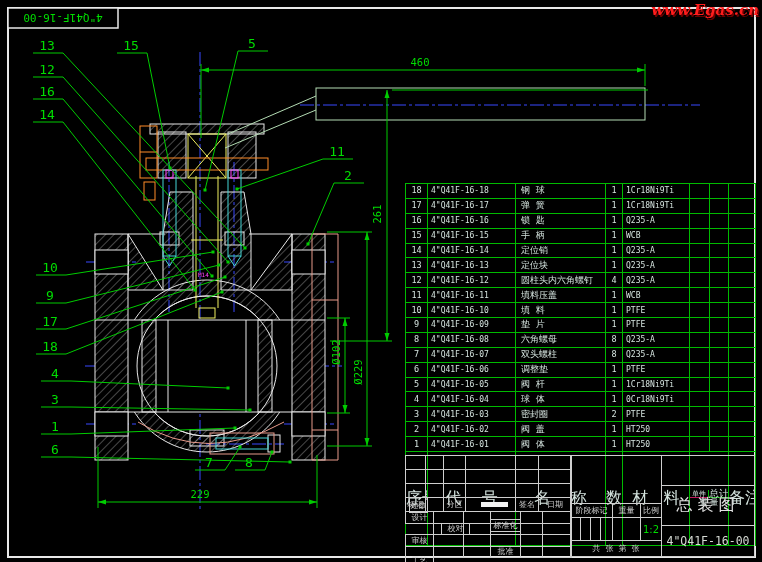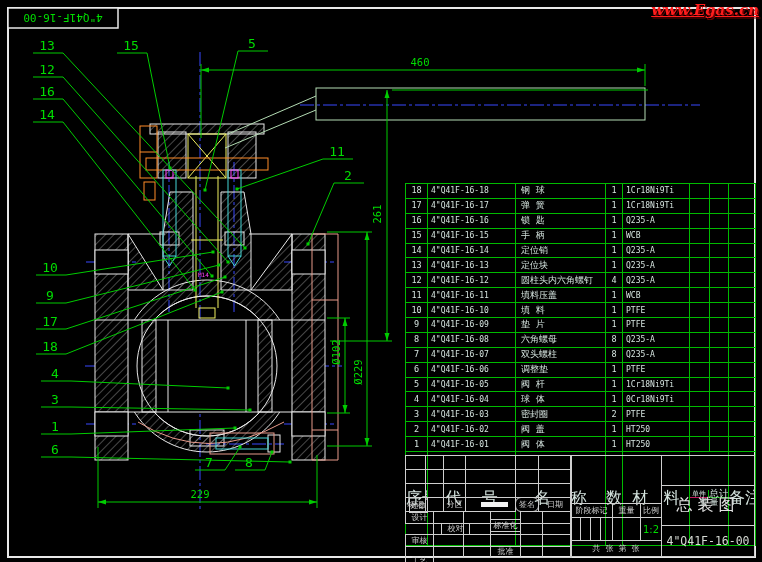--- a/index.html
+++ b/index.html
@@ -26,21 +26,21 @@
   .tb{position:absolute;border:1px solid #cfcfcf;box-sizing:border-box;color:#cfcfcf;
       display:flex;align-items:center;justify-content:center;font-size:8px;
       white-space:pre;overflow:hidden;background:transparent;}
   .white-bar{position:absolute;background:#f2f2f2;}
   .green-txt{color:#00dd00 !important;}
   .big-title{font-size:16px !important;letter-spacing:5px;color:#e4e4e4 !important;}
   .dwg-num{font-family:"DejaVu Sans Mono",monospace;font-size:11.5px !important;color:#d6dad4 !important;}
   
   #wm{position:absolute;right:3px;top:1px;z-index:3;font-family:"DejaVu Serif",serif;
       font-style:italic;font-weight:bold;font-size:15px;color:#ff1d1d;
-      text-shadow:1.5px 1.5px 0 #6b0000;text-decoration:underline;}
+      text-shadow:1.5px 1.5px 0 #6b0000;}
 </style>
 </head>
 <body>
 
 <div id="stage">
 
   <svg id="cad" width="762" height="562" viewBox="0 0 762 562">
     <defs>
       <pattern id="hatch" width="6" height="6" patternUnits="userSpaceOnUse" patternTransform="rotate(45)">
         <line x1="0" y1="0" x2="0" y2="6" stroke="#cfcfcf" stroke-width="0.7"></line>
@@ -542,21 +542,21 @@
         <div class="tb" style="left: 0px; top: 28px; width: 21px; height: 15px;"></div>
         <div class="tb" style="left: 20px; top: 28px; width: 19px; height: 15px;"></div>
         <div class="tb" style="left: 38px; top: 28px; width: 23px; height: 15px;"></div>
         <div class="tb" style="left: 60px; top: 28px; width: 51px; height: 15px;"></div>
         <div class="tb" style="left: 110px; top: 28px; width: 24px; height: 15px;"></div>
         <div class="tb" style="left: 133px; top: 28px; width: 34px; height: 15px;"></div>
         <div class="tb" style="left: 0px; top: 42px; width: 21px; height: 15px;">标记</div>
         <div class="tb" style="left: 4px; top: 42px; width: 19px; height: 16px;">处数</div>
         <div class="tb" style="left: 38px; top: 42px; width: 23px; height: 15px; font-family: Liberation Mono, monospace;">分区</div>
         <div class="tb" style="left: 60px; top: 42px; width: 51px; height: 15px;"></div>
-        <div class="tb" style="left: 110px; top: 42px; width: 24px; height: 15px; border-radius: 6px;">签名</div>
+        <div class="tb" style="left: 110px; top: 42px; width: 24px; height: 15px;">签名</div>
         <div class="tb" style="left: 133px; top: 42px; width: 34px; height: 15px;">日期</div>
         <div class="white-bar" style="left: 76px; top: 47px; width: 27px; height: 5px;"></div>
         <div class="tb" style="left: 0px; top: 56px; width: 29px; height: 12.5px;">设计</div>
         <div class="tb" style="left: 28px; top: 56px; width: 31px; height: 12.5px;"></div>
         <div class="tb" style="left: 58px; top: 56px; width: 28px; height: 12.5px;"></div>
         <div class="tb" style="left: 85px; top: 64px; width: 31px; height: 12.5px;">标准化</div>
         <div class="tb" style="left: 115px; top: 56px; width: 23px; height: 12.5px;"></div>
         <div class="tb" style="left: 137px; top: 56px; width: 30px; height: 12.5px;"></div>
         <div class="tb" style="left: 0px; top: 67.5px; width: 29px; height: 12.5px; margin-left: 36px;">校对</div>
         <div class="tb" style="left: 28px; top: 67.5px; width: 31px; height: 12.5px;"></div>

